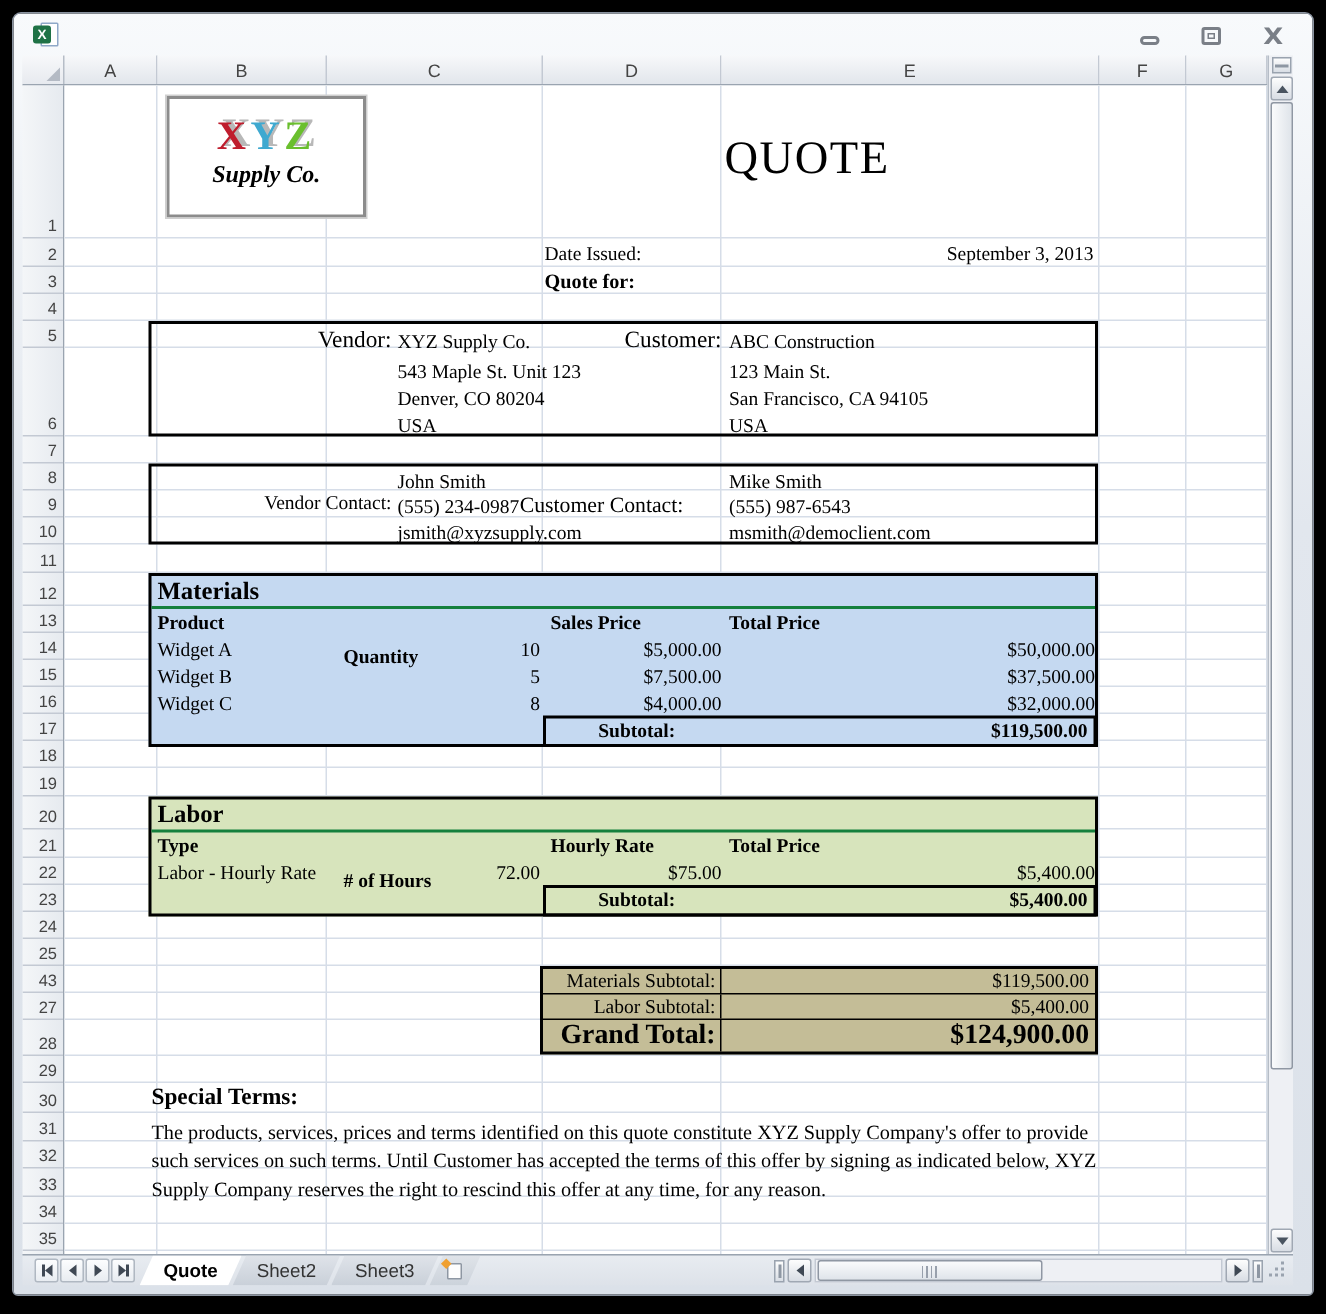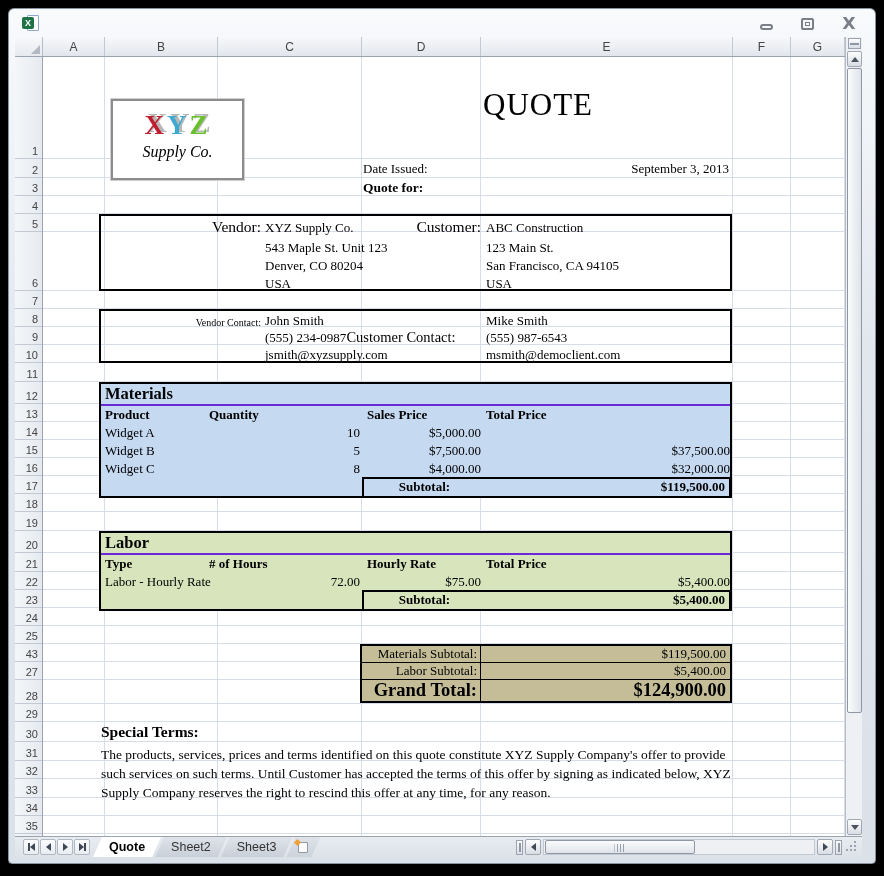--- a/index.html
+++ b/index.html
@@ -44,42 +44,42 @@
 
   
   .sheet { position:absolute; left:34px; top:48px; width:802px; height:779px;
            background:#fff; overflow:hidden;
            font-family:"Liberation Serif","DejaVu Serif",serif; color:#000; }
   .gv { position:absolute; top:0; width:1px; height:779px; background:#d6dde8; }
   .gh { position:absolute; left:0; height:1px; width:802px; background:#d6dde8; }
 
   
   .logo { position:absolute; left:68px; top:7px; width:133px; height:81px; background:#fff;
-          border:2px solid #8c8c8c; outline:1px solid #cfcfcf; text-align:center; padding-top:10px;margin-top:35px; }
+          border:2px solid #8c8c8c; outline:1px solid #cfcfcf; text-align:center; padding-top:10px; }
   .logo-xyz { font-size:27px; font-weight:bold; letter-spacing:3px;
               text-shadow:3px -2px 0 #b8b8b8; line-height:28px; }
-  .logo-sub { font-size:16px; font-weight:normal; font-style:italic; margin-top:4px; }
+  .logo-sub { font-size:16px; font-weight:bold; font-style:italic; margin-top:4px; }
 
   .quote-title { position:absolute; left:440px; top:30px; font-size:31px; letter-spacing:1px; }
 
   .line { position:absolute; line-height:19px; font-size:13px; }
   .b { font-weight:bold; }
 
   
   .blackbox { position:absolute; border:2px solid #000; }
   .big-label { font-size:15.5px; }
 
   
   .section { position:absolute; left:56px; width:633px; border:2px solid #000; }
-  .sec-title { height:22px; line-height:20px; border-bottom:2px solid #6d28d9;
+  .sec-title { height:22px; line-height:20px; border-bottom:2px solid #15803d;
                font-size:16.5px; font-weight:bold; padding-left:4px; }
   .sec-row { position:relative; height:18px; font-size:13px; line-height:18px; }
   .sec-hrow { position:relative; height:18px; font-size:13px; font-weight:bold; line-height:18px; }
   .c1 { position:absolute; left:4px; }
-  .h2 { position:absolute; left:108px; }
+  .h2 { position:absolute; left:128px;margin-top:23px; }
   .h3 { position:absolute; left:266px; }
   .h4 { position:absolute; left:385px; }
   .n2 { position:absolute; left:124px; width:135px; text-align:right; }
   .n3 { position:absolute; left:263px; width:117px; text-align:right; }
   .n4 { position:absolute; left:383px; width:246px; text-align:right; }
   .subtotal-row { position:relative; height:18px; }
   .subtotal-box { position:absolute; left:261px; right:-1px; top:-1px; bottom:-2px;
                   border:2px solid #000; font-size:13px; font-weight:bold; line-height:15px; }
   .st-label { position:absolute; left:0; width:121px; text-align:center; }
   .st-value { position:absolute; left:122px; right:4px; text-align:right; }
@@ -289,21 +289,21 @@
       <div class="line" style="left:164px; top:40px;">Denver, CO 80204</div>
       <div class="line" style="left:164px; top:58px;">USA</div>
       <div class="line big-label" style="left:220px; top:1px; width:160px; text-align:right;">Customer:</div>
       <div class="line" style="left:385px; top:2px;">ABC Construction</div>
       <div class="line" style="left:385px; top:22px;">123 Main St.</div>
       <div class="line" style="left:385px; top:40px;">San Francisco, CA 94105</div>
       <div class="line" style="left:385px; top:58px;">USA</div>
     </div>
 
     <div class="blackbox" style="left:56px; top:252px; width:633px; height:54px;">
-      <div class="line" style="left:0; top:2px; width:160px; text-align:right; font-size:10px;">Vendor Contact:</div>
+      <div class="line" style="left:0; top:14px; width:160px; text-align:right; font-size:13px;">Vendor Contact:</div>
       <div class="line" style="left:164px; top:0;text-align:center;">John Smith</div>
       <div class="line" style="left:164px; top:17px;">(555) 234-0987</div>
       <div class="line" style="left:164px; top:34px;">jsmith@xyzsupply.com</div>
       <div class="line" style="left:220px; top:17px; width:160px; text-align:center; font-size:14.5px;">Customer Contact:</div>
       <div class="line" style="left:385px; top:0;">Mike Smith</div>
       <div class="line" style="left:385px; top:17px;">(555) 987-6543</div>
       <div class="line" style="left:385px; top:34px;">msmith@democlient.com</div>
     </div>
 
     <div class="section" id="materials-section" style="top: 325px; background: rgb(197, 217, 241);">
@@ -311,20 +311,21 @@
       <div class="sec-hrow">
         <span class="c1">Product</span>
         <span class="h2">Quantity</span>
         <span class="h3">Sales Price</span>
         <span class="h4">Total Price</span>
       </div>
       <div class="sec-row">
         <span class="c1">Widget A</span>
         <span class="n2">10</span>
         <span class="n3">$5,000.00</span>
+        <span class="n4">$50,000.00</span>
       </div>
       <div class="sec-row">
         <span class="c1">Widget B</span>
         <span class="n2">5</span>
         <span class="n3">$7,500.00</span>
         <span class="n4">$37,500.00</span>
       </div>
       <div class="sec-row">
         <span class="c1">Widget C</span>
         <span class="n2">8</span>

